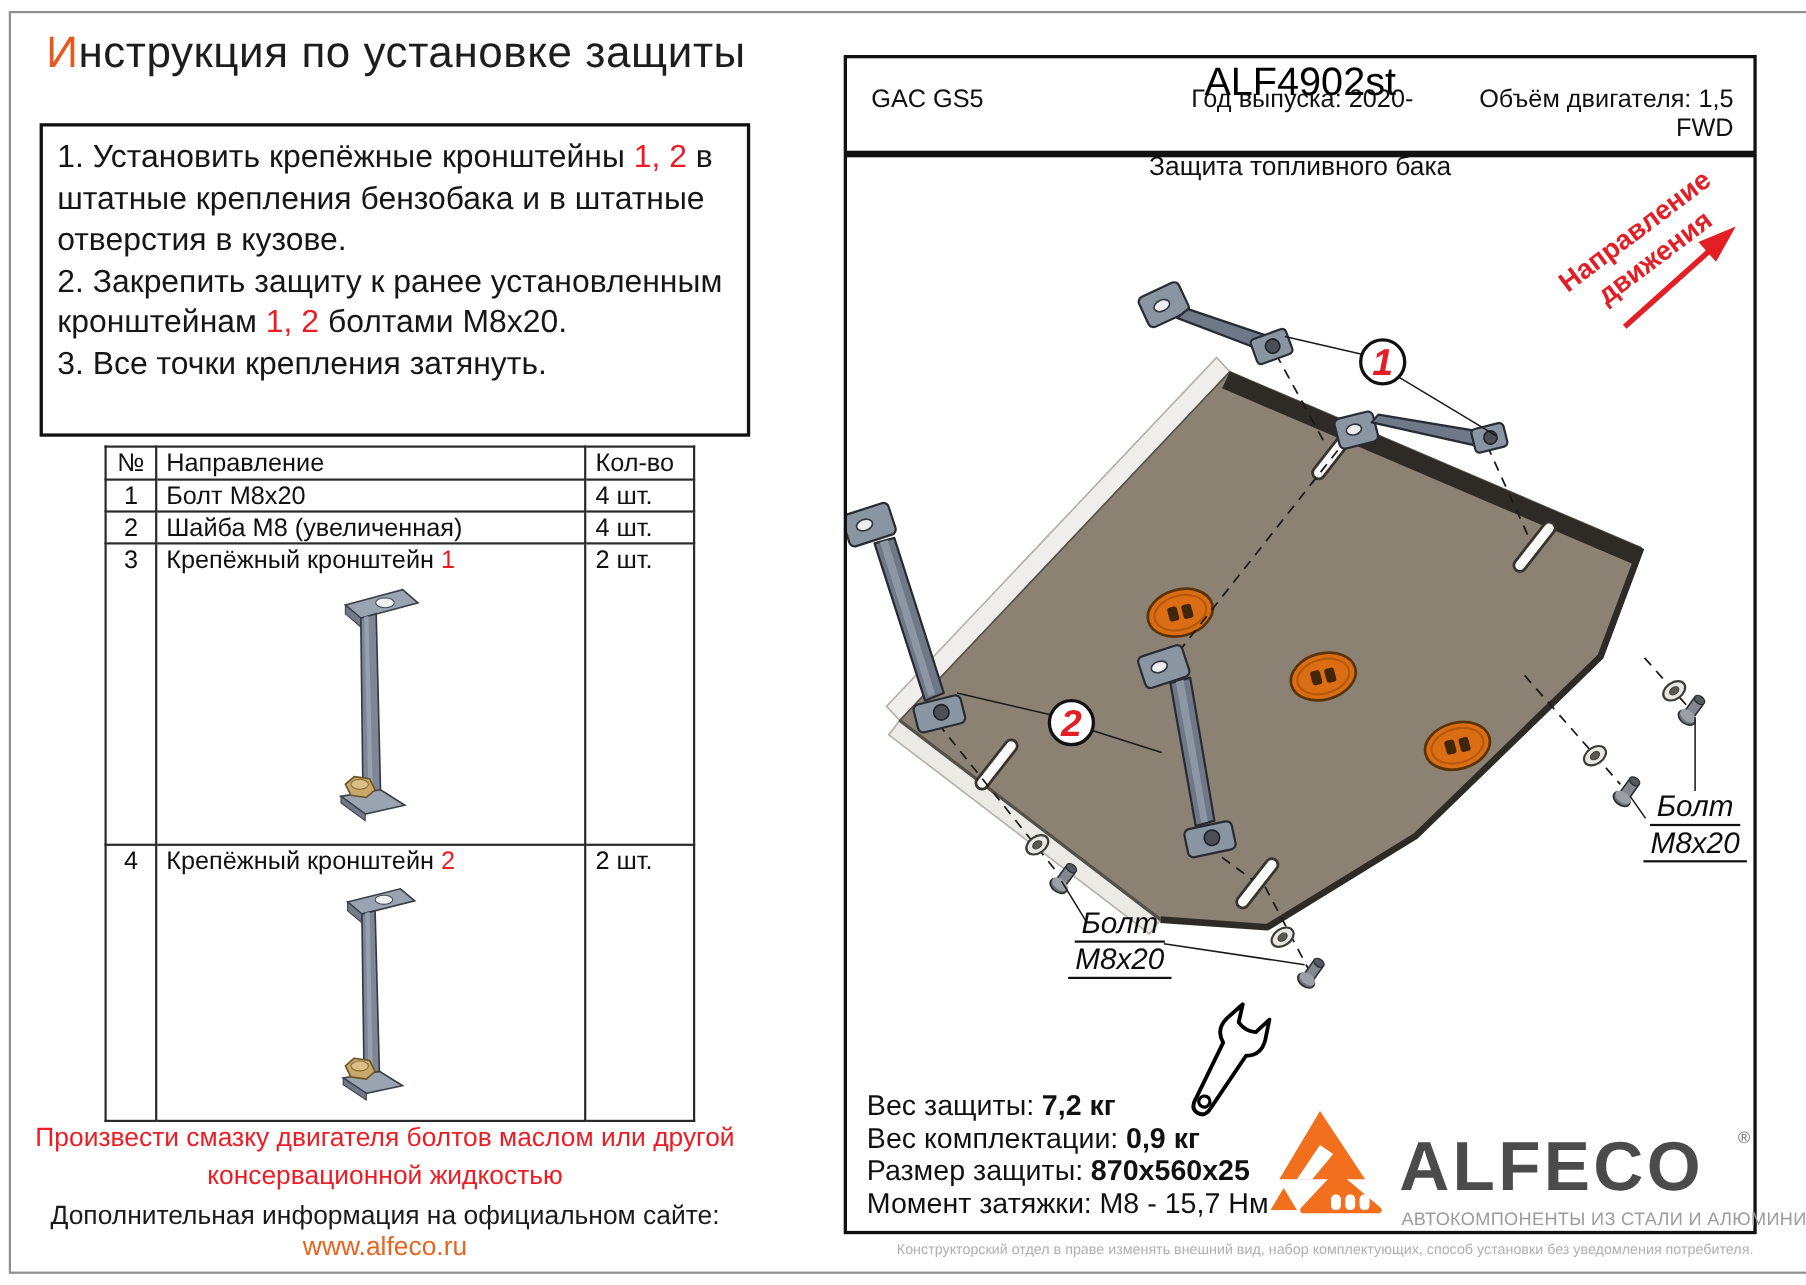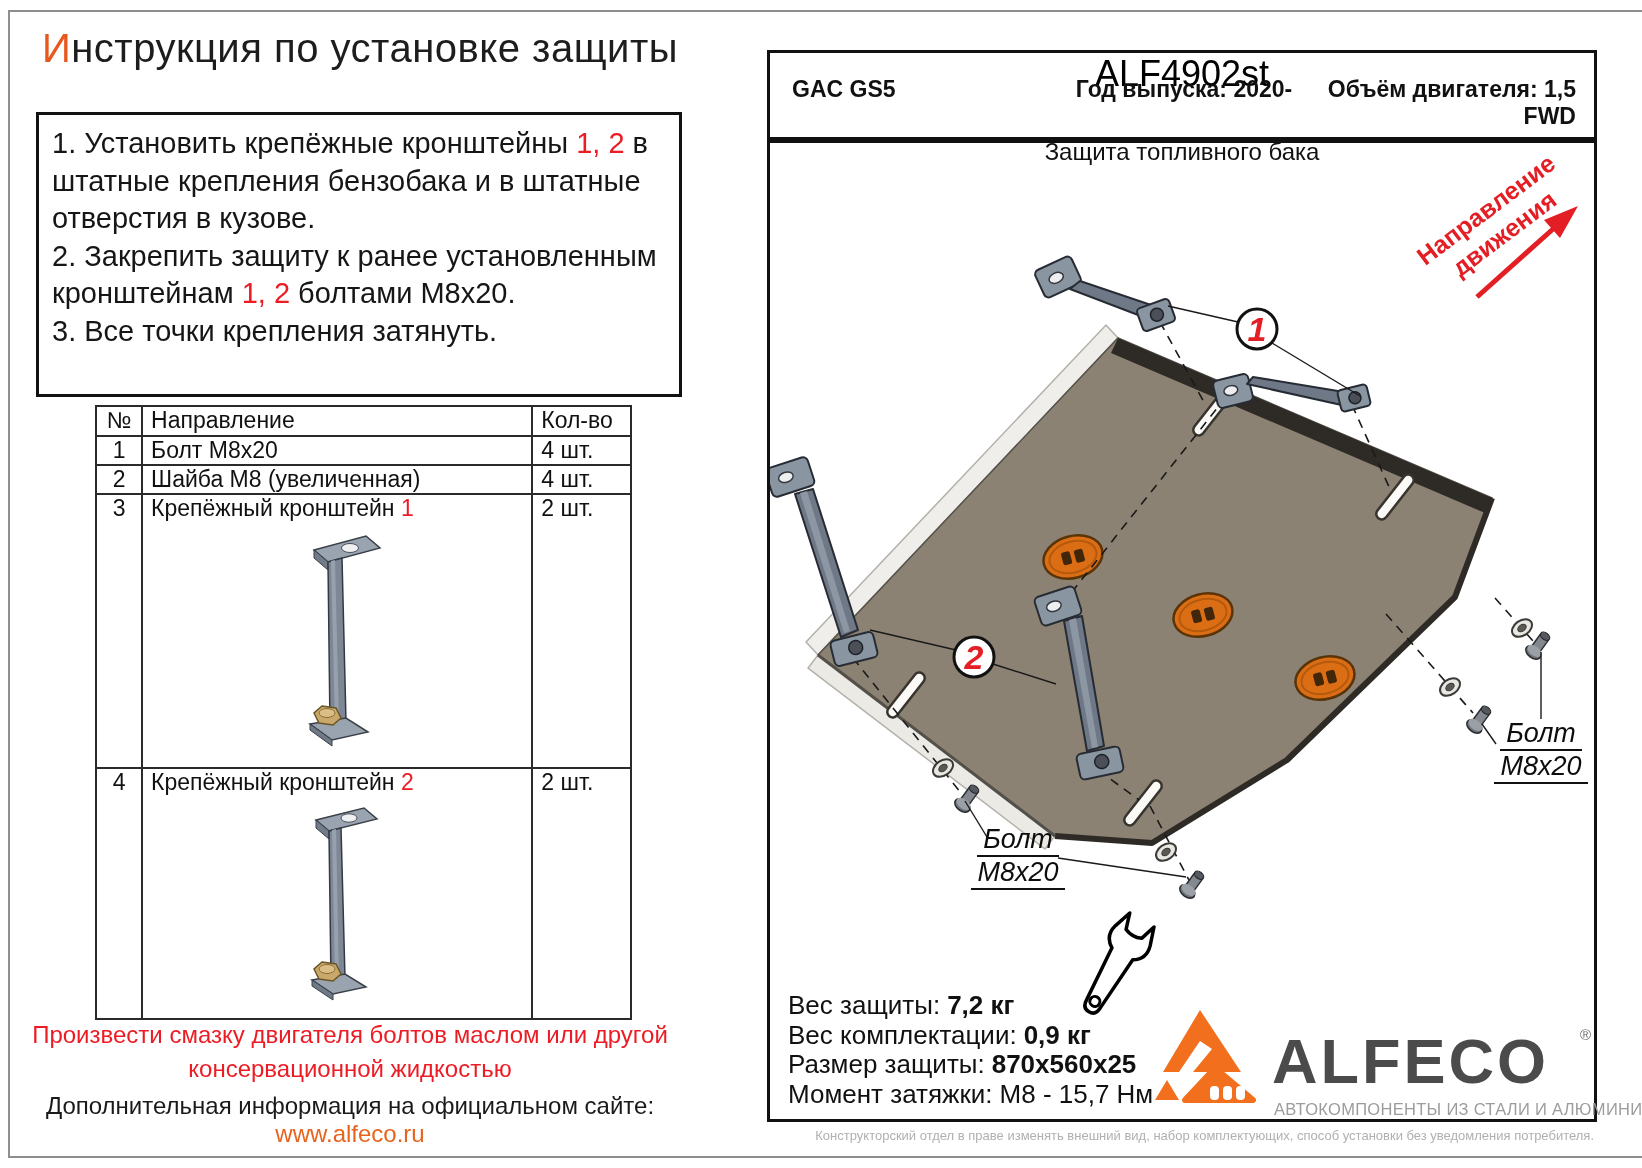--- a/index.html
+++ b/index.html
@@ -25,21 +25,21 @@
   .bracket-fig{display:block;margin:4px auto 0 auto;}
   .note-red{position:absolute;left:20px;top:1018px;width:660px;text-align:center;
             font-size:24px;line-height:34px;color:#ED1C24;}
   .site-line{position:absolute;left:20px;top:1092px;width:660px;text-align:center;font-size:24px;color:#1a1a1a;}
   .site-line .link{color:#E8641E;cursor:pointer;}
 
   
   .rp-header{position:absolute;left:767px;top:50px;width:830px;height:90px;border:3px solid #111;box-sizing:border-box;}
   .rp-title{margin-top:0;text-align:center;font-size:36px;color:#000000;}
   .rp-info{position:absolute;left:0;right:0;bottom:7px;display:flex;padding:0 18px 0 22px;font-size:23px;color:#111;}
-  .rp-info span{flex:1;font-weight:bold;}
+  .rp-info span{flex:1;}
   .rp-info .mid{text-align:center;}
   .rp-info .rgt{text-align:right;}
   .rp-drawing{position:absolute;left:767px;top:140px;width:830px;height:982px;border:3px solid #111;box-sizing:border-box;background:#fff;}
   .draw{position:absolute;left:0;top:0;}
   .drawing-title{position:absolute;left:767px;top:138px;width:830px;text-align:center;font-size:24px;color:#111;}
   .bolt-label{position:absolute;text-align:center;font-style:italic;font-size:27px;line-height:30px;color:#0d0d0d;}
   .bolt-label span{display:inline-block;border-bottom:2.5px solid #111;padding:0 6px 1px 6px;}
   .specs{position:absolute;left:788px;top:991px;font-size:26px;line-height:29.5px;color:#111;}
   .specs b{margin-left:7px;}
   .specs .nv{margin-left:7px;}

